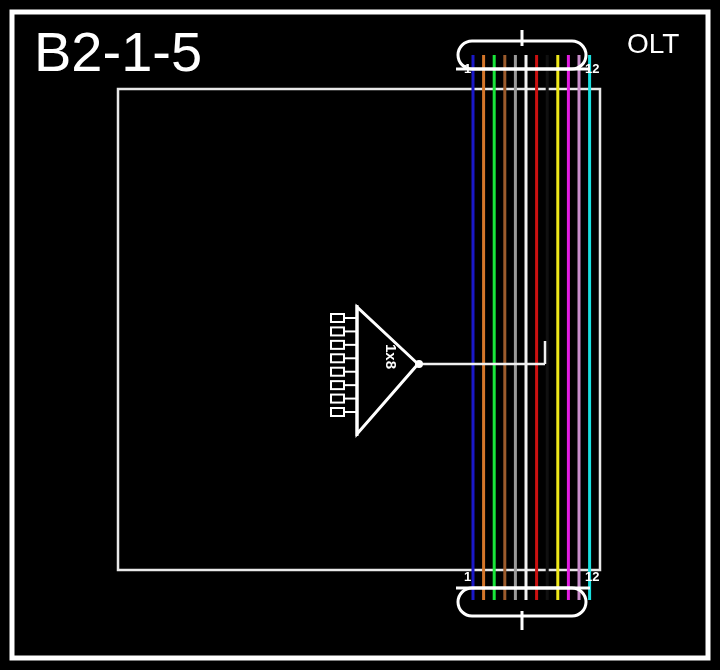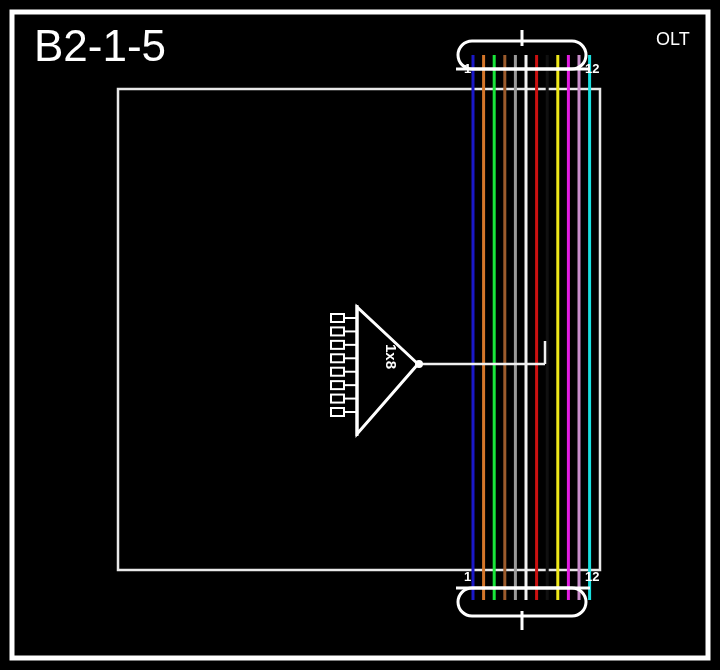--- a/index.html
+++ b/index.html
@@ -27,27 +27,27 @@
   .lbl {
     position: absolute;
     color: #ffffff;
     white-space: nowrap;
     line-height: 1;
     user-select: none;
   }
   #title-label {
     left: 34px;
     top: 24px;
-    font-size: 44px;
+    font-size: 56px;
     letter-spacing: 0px;
   }
   #olt-label {
-    left: 656px;
+    left: 627px;
     top: 30px;
-    font-size: 18px;
+    font-size: 28px;
   }
   .port-num {
     font-size: 13px;
     font-weight: bold;
   }
   #top-num-first  { left: 464px; top: 62px; }
   #top-num-last   { left: 585px; top: 62px; }
   #bot-num-first  { left: 464px; top: 570px; }
   #bot-num-last   { left: 585px; top: 570px; }
   #splitter-ratio {

